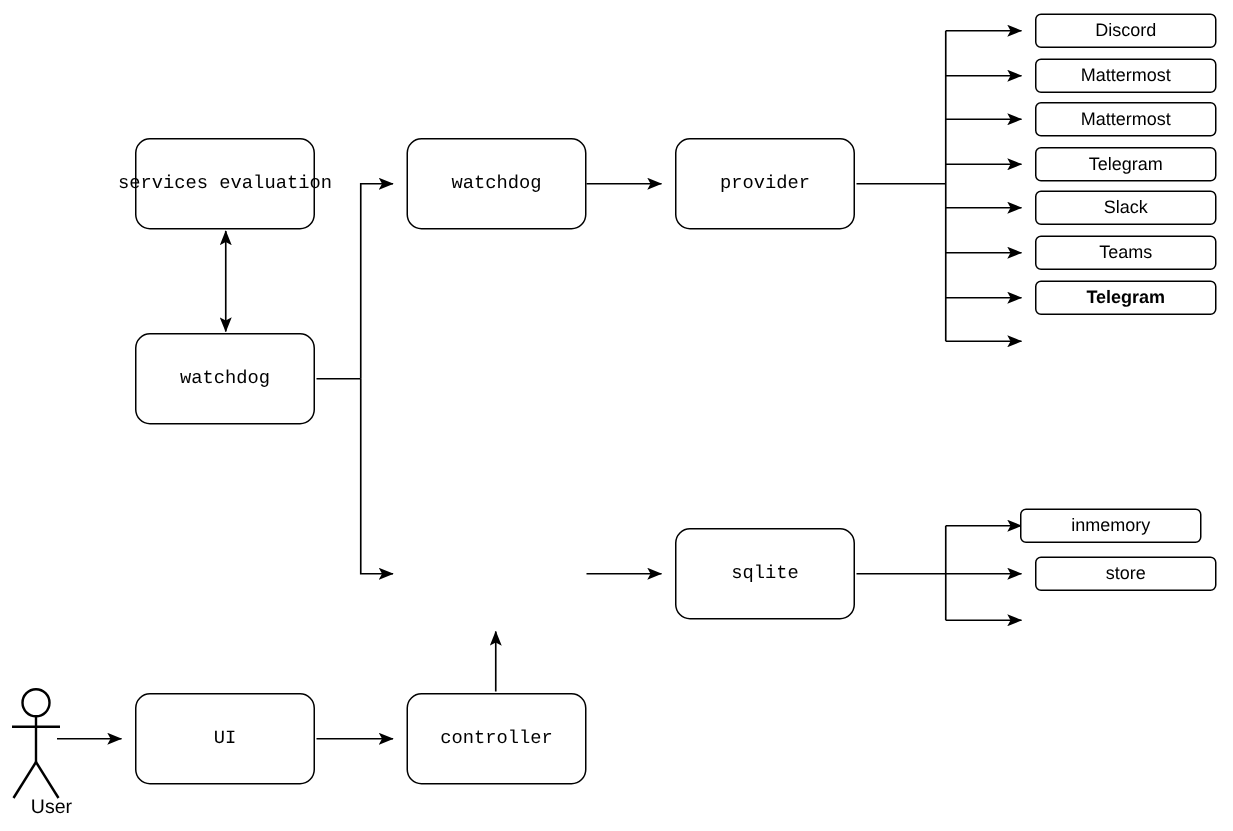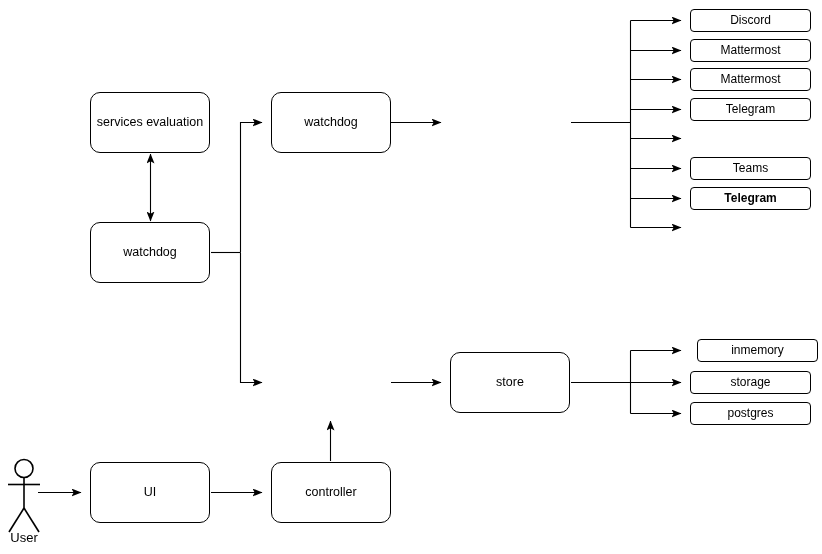--- a/index.html
+++ b/index.html
@@ -34,20 +34,21 @@
     justify-content: center;
     color: #000000;
     text-align: left;
     z-index: 2;
   }
   .node.main {
     width: 120px;
     height: 61px;
     border-radius: 10px;
     font-size: 12.5px;
+    font-family: Liberation Mono, monospace;
   }
   .node.leaf {
     width: 121px;
     height: 23px;
     border-radius: 4px;
     font-size: 12px;
   }
   .node-label {
     pointer-events: none;
     line-height: 1.1;
@@ -126,24 +127,27 @@
   </div>
 
   <div class="node main" style="left:90px; top:222px;">
     <span class="node-label">watchdog</span>
   </div>
 
   <div class="node main" style="left:271px; top:92px;">
     <span class="node-label">watchdog</span>
   </div>
 
+  <div class="node main" style="left:450px; top:92px;">
+    <span class="node-label">provider</span>
+  </div>
 
 
   <div class="node main" style="left:450px; top:352px;">
-    <span class="node-label">store</span>
+    <span class="node-label">sqlite</span>
   </div>
 
   <div class="node main" style="left:90px; top:462px;">
     <span class="node-label">UI</span>
   </div>
 
   <div class="node main" style="left:271px; top:462px;">
     <span class="node-label">controller</span>
   </div>
 
@@ -152,32 +156,32 @@
   </div>
   <div class="node leaf" style="left:690px; top:39px;">
     <span class="node-label">Mattermost</span>
   </div>
   <div class="node leaf" style="left:690px; top:68px;">
     <span class="node-label">Mattermost</span>
   </div>
   <div class="node leaf" style="left:690px; top:98px;">
     <span class="node-label">Telegram</span>
   </div>
+  <div class="node leaf" style="left:690px; top:127px;">
+    <span class="node-label">Slack</span>
+  </div>
   <div class="node leaf" style="left:690px; top:157px;">
     <span class="node-label">Teams</span>
   </div>
   <div class="node leaf" style="left:690px; top:187px;font-weight:bold;">
     <span class="node-label">Telegram</span>
   </div>
 
-  <div class="node leaf" style="left:697px; top:339px;">
+  <div class="node leaf" style="left:680px; top:339px;">
     <span class="node-label">inmemory</span>
   </div>
   <div class="node leaf" style="left:690px; top:371px;">
-    <span class="node-label">storage</span>
-  </div>
-  <div class="node leaf" style="left:690px; top:402px;">
-    <span class="node-label">postgres</span>
+    <span class="node-label">store</span>
   </div>
 
-  <div class="actor-label" style="left:0px; top:530px; width:48px;">User</div>
+  <div class="actor-label" style="left:0px; top:530px; width:48px;text-align:right;">User</div>
 
 </div>
 
 </body></html>

